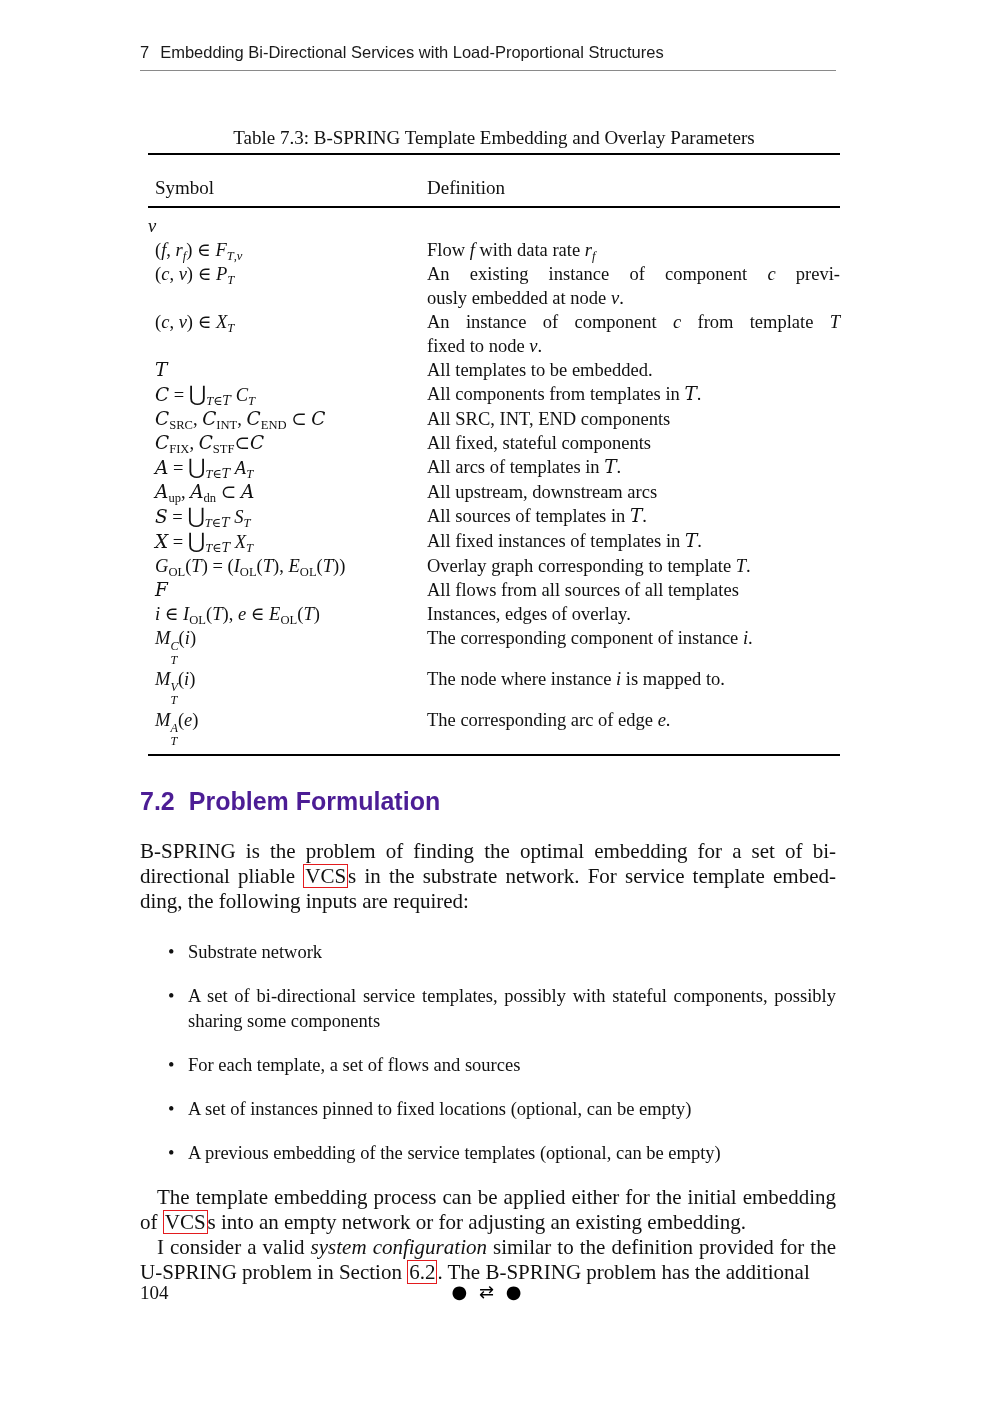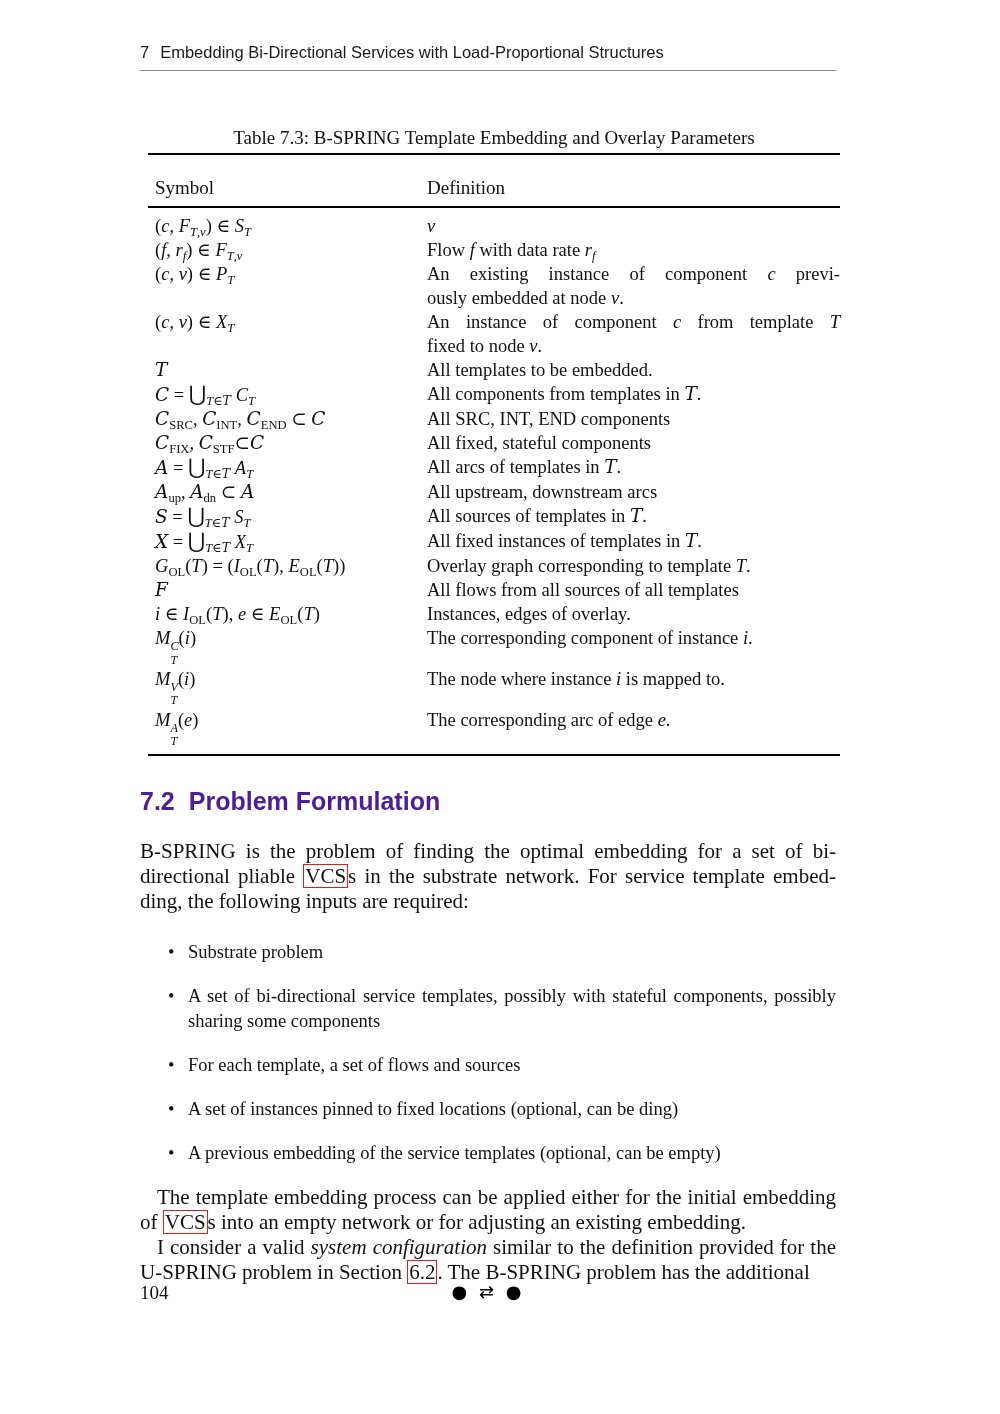--- a/index.html
+++ b/index.html
@@ -82,21 +82,20 @@
 
     <div class="tablewrap">
       <div class="tcaption">Table 7.3: B-SPRING Template Embedding and Overlay Parameters</div>
       <div class="tbl">
         <div class="thead">
           <div>Symbol</div>
           <div>Definition</div>
         </div>
         <div class="tbody" id="tbl-body">
             <div class="trow">
-              <div class="sym">(<i>c</i>, <i>F</i><sub><i>T</i>,<i>v</i></sub>) ∈ <i>S</i><sub><i>T</i></sub></div>
               <div class="def">
                 <div class="ll"><i>v</i></div>
               </div>
             </div>
             <div class="trow">
               <div class="sym">(<i>f</i>, <i>r</i><sub><i>f</i></sub>) ∈ <i>F</i><sub><i>T</i>,<i>v</i></sub></div>
               <div class="def">
                 <div class="ll">Flow <i>f</i> with data rate <i>r</i><sub><i>f</i></sub></div>
               </div>
             </div>
@@ -217,33 +216,33 @@
     </div>
 
     <div class="para" id="para1">
         <div class="jl">B-SPRING is the problem of finding the optimal embedding for a set of bi-</div>
         <div class="jl">directional pliable <span class="refbox">VCS</span>s in the substrate network. For service template embed-</div>
         <div class="ll">ding, the following inputs are required:</div>
       </div>
     <div id="bullets">
         <div class="bitem">
           <span class="bmark">•</span>
-          <div class="btext jfull">Substrate problem</div>
+          <div class="btext jfull">Substrate network</div>
         </div>
         <div class="bitem">
           <span class="bmark">•</span>
           <div class="btext jfull">A set of bi-directional service templates, possibly with stateful components, possibly sharing some components</div>
         </div>
         <div class="bitem">
           <span class="bmark">•</span>
           <div class="btext jfull">For each template, a set of flows and sources</div>
         </div>
         <div class="bitem">
           <span class="bmark">•</span>
-          <div class="btext jfull">A set of instances pinned to fixed locations (optional, can be ding)</div>
+          <div class="btext jfull">A set of instances pinned to fixed locations (optional, can be empty)</div>
         </div>
         <div class="bitem">
           <span class="bmark">•</span>
           <div class="btext jfull">A previous embedding of the service templates (optional, can be empty)</div>
         </div>
       </div>
     <div class="para" id="para2">
         <div class="jl ind">The template embedding process can be applied either for the initial embedding</div>
         <div class="ll">of <span class="refbox">VCS</span>s into an empty network or for adjusting an existing embedding.</div>
       </div>

